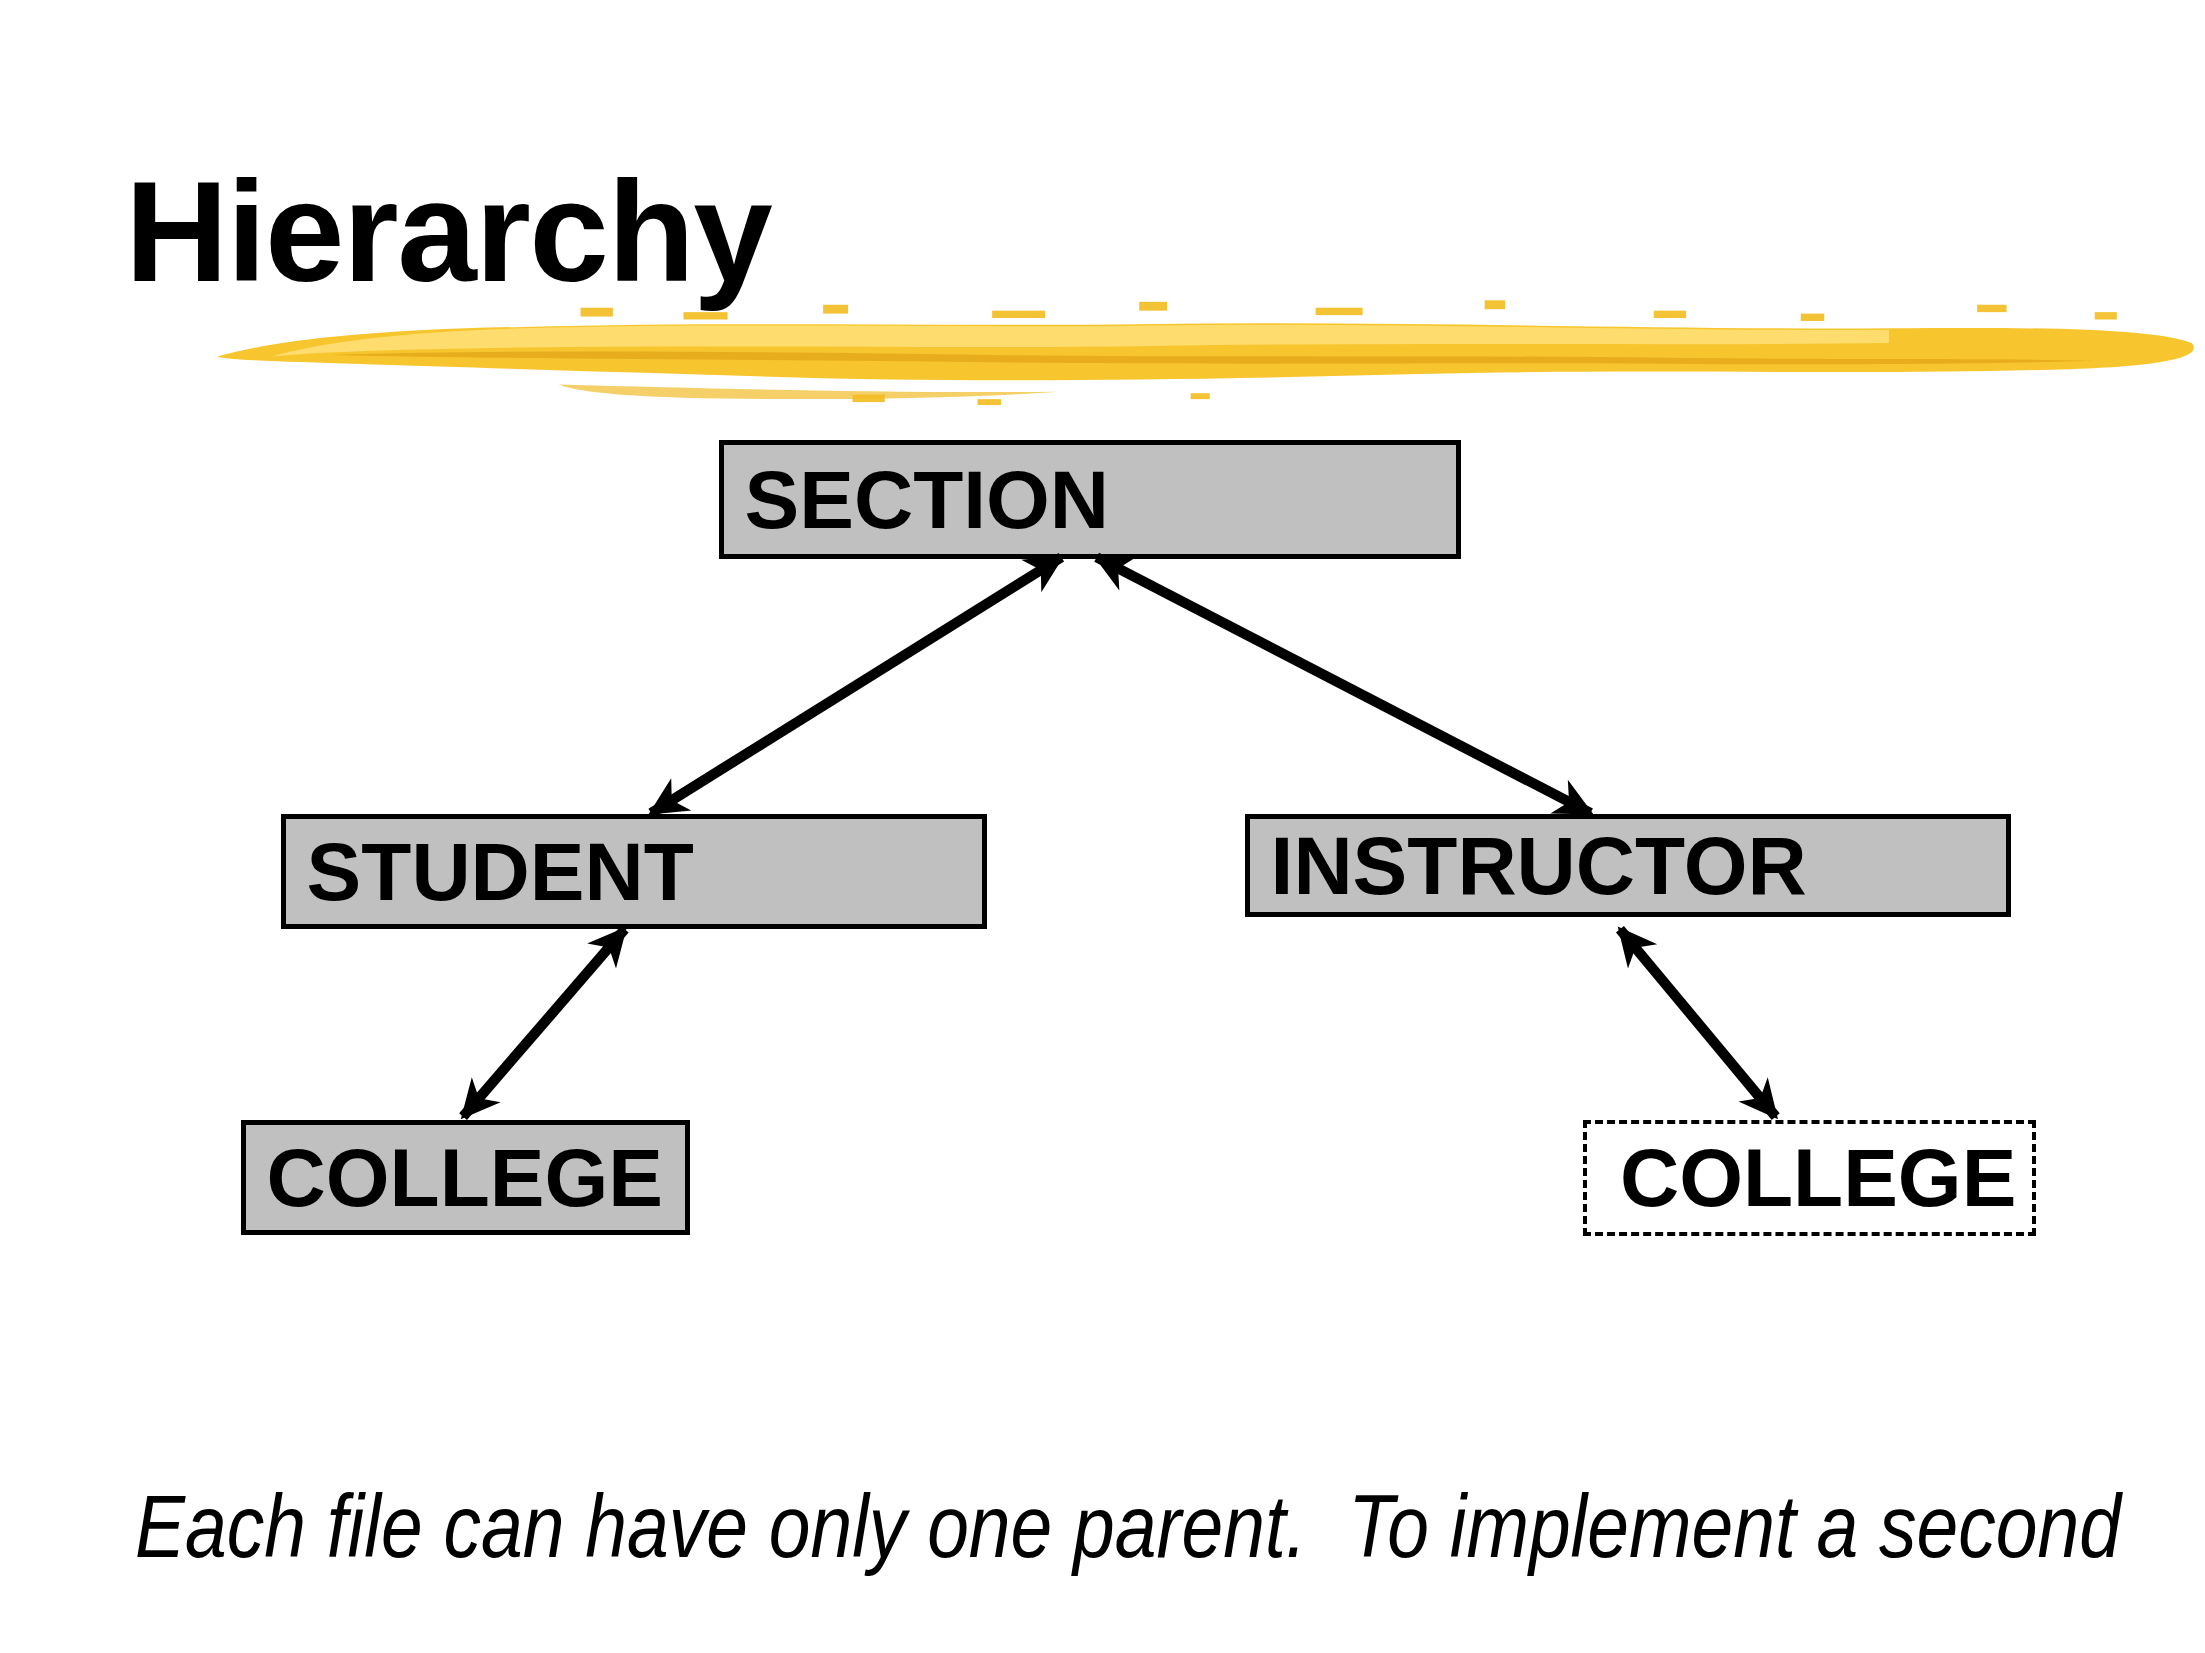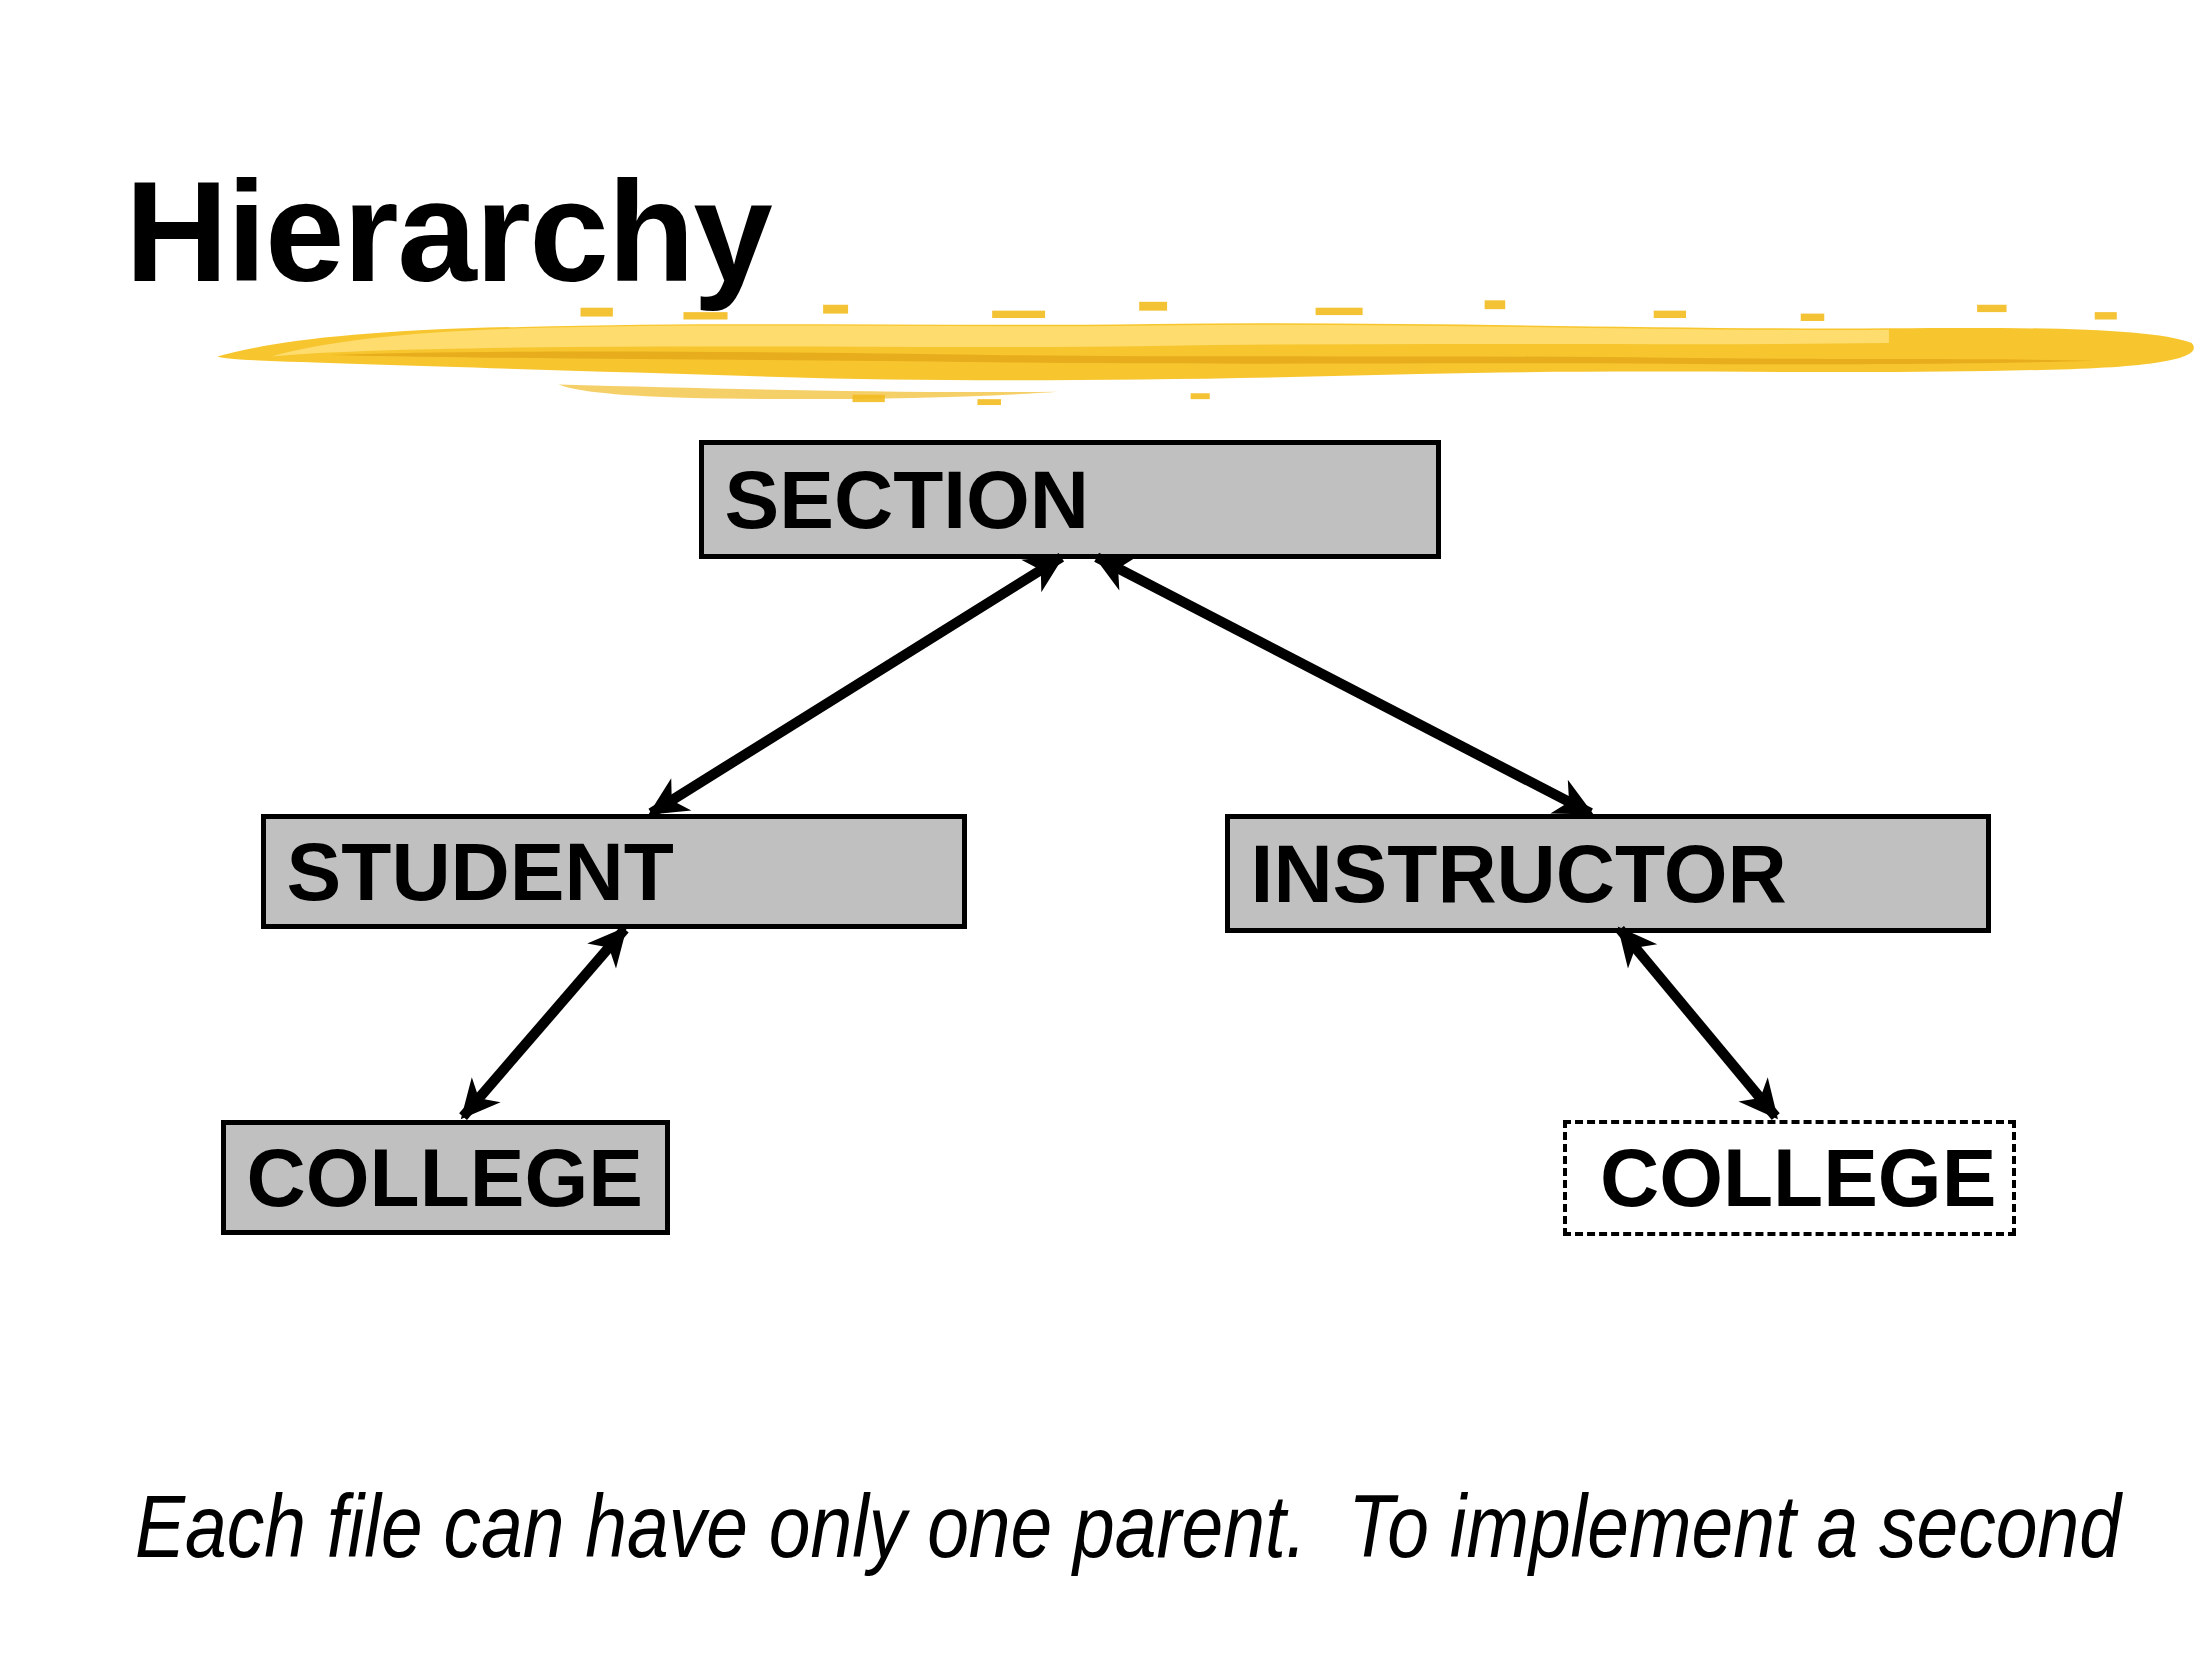--- a/index.html
+++ b/index.html
@@ -38,24 +38,25 @@
     position: absolute;
     box-sizing: border-box;
     background: #c0c0c0;
     border: 5.9px solid #000000;
     display: flex;
     align-items: center;
     padding-left: 20.6px;
     font-size: 82px;
     font-weight: bold;
     white-space: nowrap;
+    margin-left: 20px;
   }
   .node--section    { left: 699px;  top: 440px;  width: 742px; height: 119px; }
   .node--student    { left: 261px;  top: 814px; width: 706px;  height: 115px; }
-  .node--instructor { left: 1225px; top: 814px; width: 766px; height: 119px; }
+  .node--instructor { left: 1225px; top: 814px; width: 766px; height: 103px; }
   .node--college-l  { left: 221px;  top: 1120px; width: 449px;  height: 115px; }
   .node--college-r  {
     left: 1563px; top: 1120px; width: 453px; height: 116px;
     background: #ffffff;
     border: 4.4px dashed #000000;
     padding-left: 33px;
   }
   .arrows {
     position: absolute;
     left: 0; top: 0;

